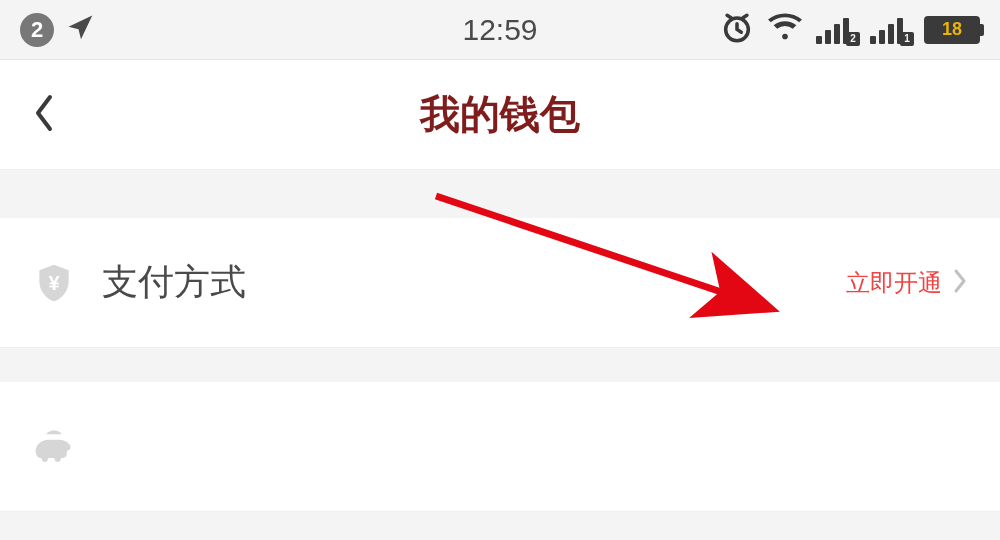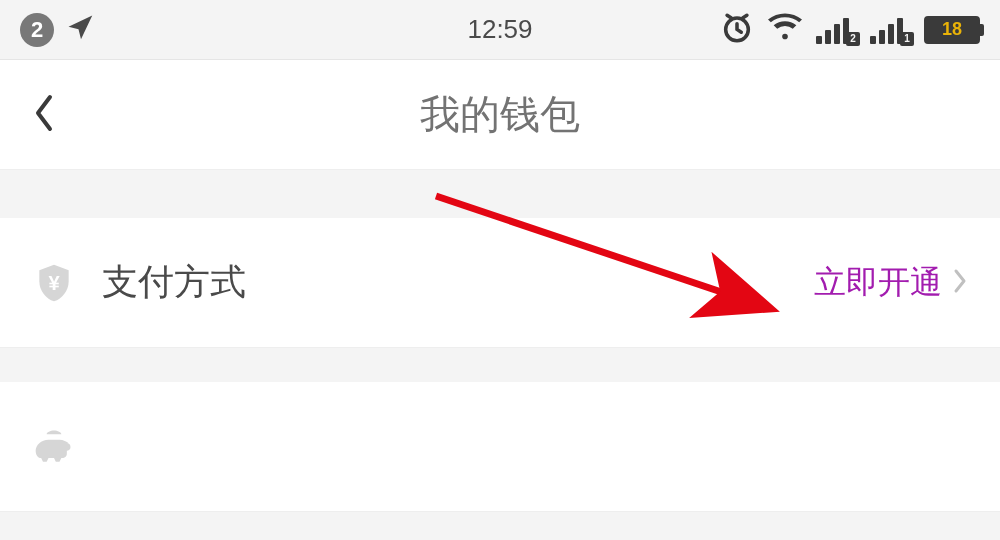--- a/index.html
+++ b/index.html
@@ -1,28 +1,28 @@
 <!DOCTYPE html>
 <html><head>
   <meta charset="utf-8">
   <style>
     * { margin: 0; padding: 0; box-sizing: border-box; }
     html, body { width: 1000px; height: 540px; font-family: -apple-system, "PingFang SC", "Helvetica Neue", sans-serif; background: #f4f4f4; overflow: hidden; }
     .statusbar { height: 60px; background: #f4f4f4; display: flex; align-items: center; justify-content: space-between; padding: 0 20px; border-bottom: 1px solid #e5e5e5; }
     .status-left { display: flex; align-items: center; gap: 12px; }
-    .status-center { position: absolute; left: 50%; transform: translateX(-50%); font-size: 26px; color: #4a4a4a; font-weight: 500; }
+    .status-center { position: absolute; left: 50%; transform: translateX(-50%); font-size: 30px; color: #4a4a4a; font-weight: 500; }
     .status-right { display: flex; align-items: center; gap: 14px; }
     .badge-circle { width: 34px; height: 34px; border-radius: 50%; background: #787878; color: #fff; display: flex; align-items: center; justify-content: center; font-size: 22px; font-weight: bold; }
     .navbar { height: 110px; background: #fff; display: flex; align-items: center; padding: 0 32px; position: relative; border-bottom: 1px solid #eee; }
-    .nav-title { position: absolute; left: 50%; transform: translateX(-50%); font-size: 40px; color: #737373; font-weight: 400; }
+    .nav-title { position: absolute; left: 50%; transform: translateX(-50%); font-size: 40px; color: #7f1d1d; font-weight: 700; }
     .spacer { height: 48px; background: #f4f4f4; }
     .list-item { height: 130px; background: #fff; display: flex; align-items: center; padding: 0 32px; border-bottom: 1px solid #eee; }
     .list-icon { width: 44px; height: 44px; display: flex; align-items: center; justify-content: center; margin-right: 26px; }
     .list-label { font-size: 36px; color: #4a4a4a; flex: 1; }
-    .list-action { font-size: 32px; color: #a21caf; margin-right: 10px; }
+    .list-action { font-size: 24px; color: #ef4444; margin-right: 10px; }
     .chevron-right { color: #c0c0c0; }
     .battery { width: 56px; height: 28px; border: 3px solid #3a3a3a; border-radius: 4px; position: relative; display: flex; align-items: center; justify-content: center; color: #eab308; background: #3a3a3a; font-size: 18px; font-weight: bold; }
     .battery::after { content: ""; position: absolute; right: -7px; width: 4px; height: 12px; background: #3a3a3a; border-radius: 0 2px 2px 0; }
     .arrow-overlay { position: absolute; left: 430px; top: 190px; pointer-events: none; }
     .sig-icon { position: relative; width: 40px; height: 28px; }
     .sig-bar { position: absolute; bottom: 0; width: 6px; background: #3a3a3a; border-radius: 1px; }
     .sig-label { position: absolute; bottom: -2px; right: -4px; width: 14px; height: 14px; background: #3a3a3a; color: #f4f4f4; font-size: 10px; display: flex; align-items: center; justify-content: center; border-radius: 2px; font-weight: bold; }
   </style>
 </head>
 <body>

